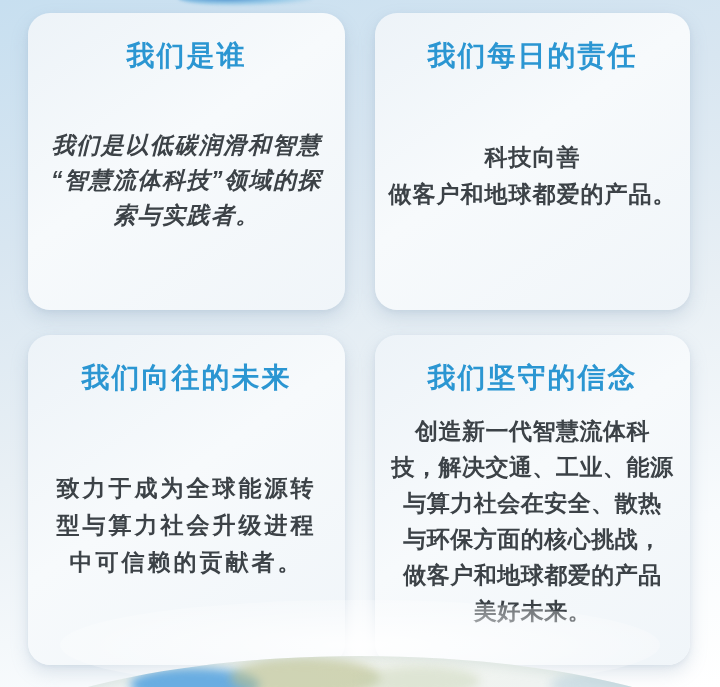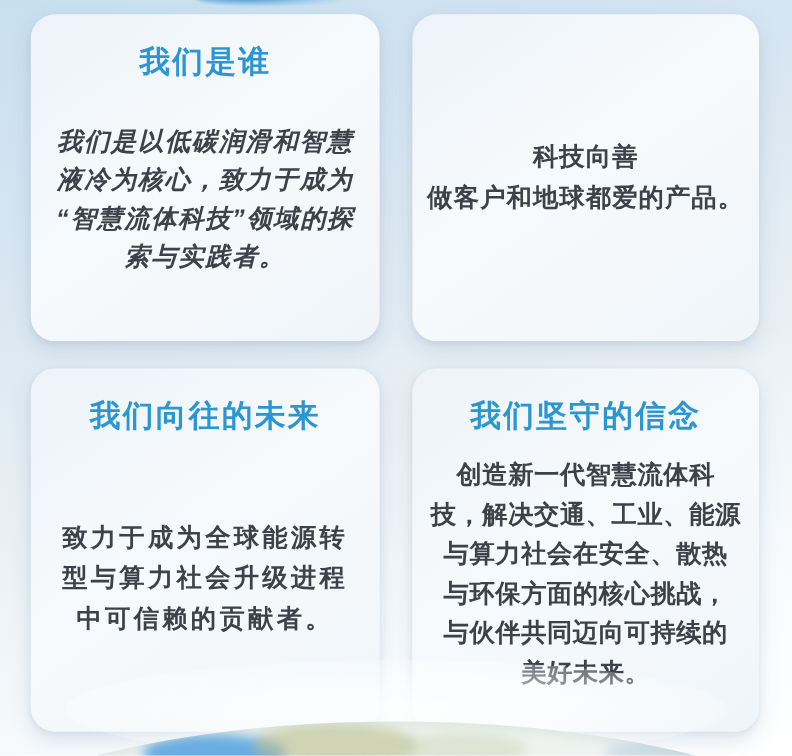--- a/index.html
+++ b/index.html
@@ -82,27 +82,27 @@
 <div class="page">
 
   <div class="top-smudge"></div>
 
   <div class="grid">
 
     <div class="card">
       <div class="card-title">我们是谁</div>
       <div class="card-body b1">
         <div class="body-line">我们是以低碳润滑和智慧</div>
-        <div class="body-line">液冷为核心，致力于成为</div>
         <div class="body-line">“智慧流体科技”领域的探</div>
         <div class="body-line">索与实践者。</div>
       </div>
     </div>
 
     <div class="card">
+      <div class="card-title">我们每日的责任</div>
       <div class="card-body b2">
         <div class="body-line">科技向善</div>
         <div class="body-line">做客户和地球都爱的产品。</div>
       </div>
     </div>
 
     <div class="card">
       <div class="card-title">我们向往的未来</div>
       <div class="card-body b3">
         <div class="body-line">致力于成为全球能源转</div>
@@ -111,21 +111,21 @@
       </div>
     </div>
 
     <div class="card">
       <div class="card-title">我们坚守的信念</div>
       <div class="card-body b4">
         <div class="body-line">创造新一代智慧流体科</div>
         <div class="body-line">技，解决交通、工业、能源</div>
         <div class="body-line">与算力社会在安全、散热</div>
         <div class="body-line">与环保方面的核心挑战，</div>
-        <div class="body-line">与伙伴共同迈向可持续的</div>
+        <div class="body-line">做客户和地球都爱的产品</div>
         <div class="body-line">美好未来。</div>
       </div>
     </div>
 
   </div>
 
   <div class="glow"></div>
   <div class="globe">
     <div class="blob ocean"></div>
     <div class="blob land-1"></div>

